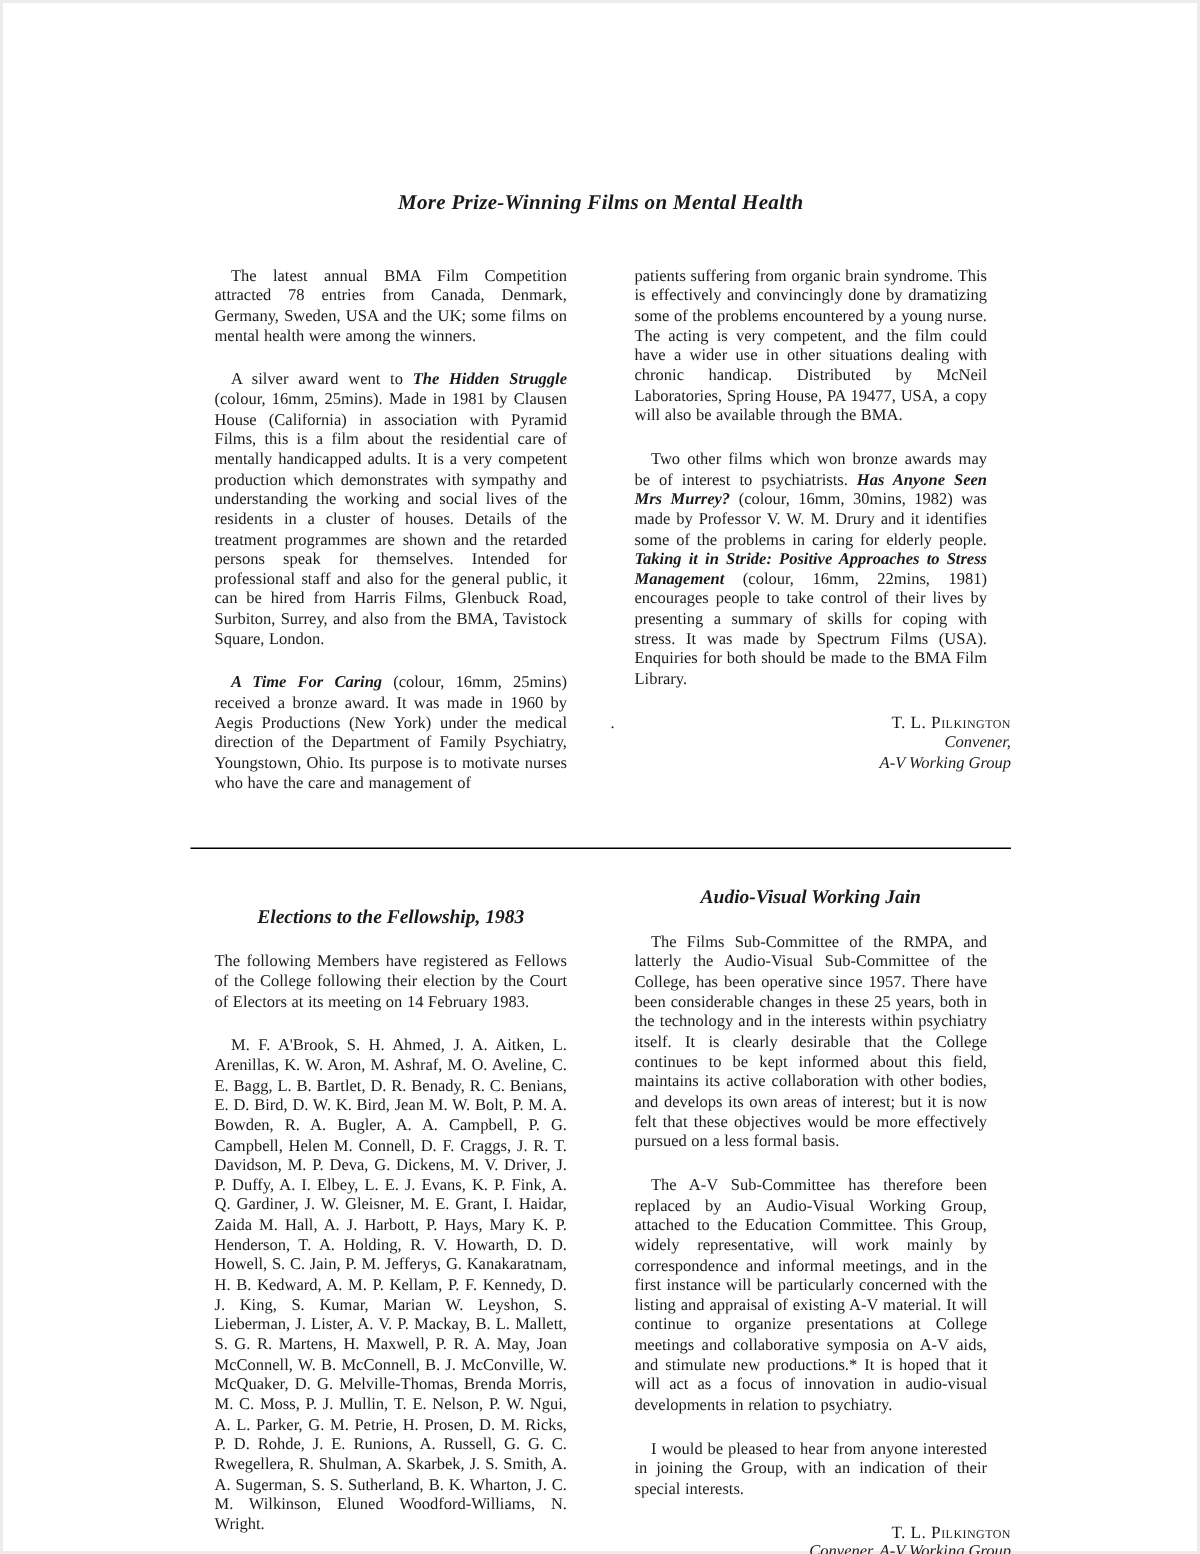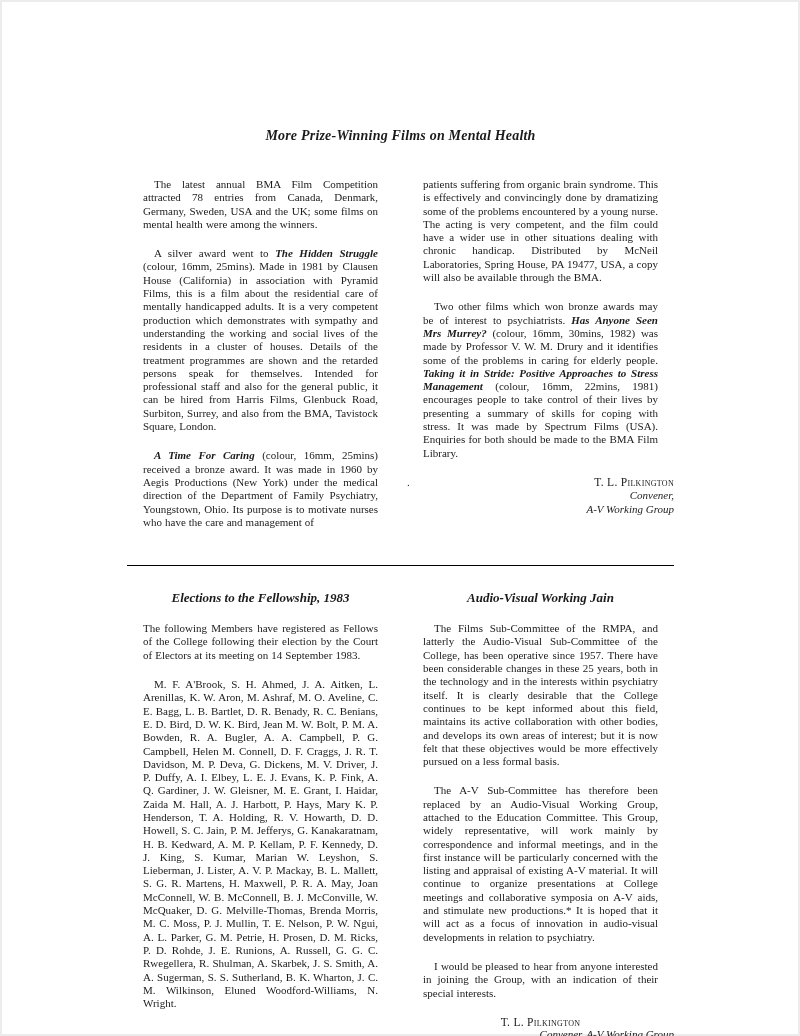--- a/index.html
+++ b/index.html
@@ -54,41 +54,41 @@
     justify-content: space-between;
     align-items: baseline;
     font-size: 11px;
     line-height: 13.3px;
   }
   .sig-dot { font-size: 11px; }
   .sig-name {
     font-variant: small-caps;
     font-size: 11.5px;
     letter-spacing: 0.3px;
-    text-align: center;
+    text-align: right;
   }
   .sig-role {
     font-style: italic;
     font-size: 11px;
     line-height: 13.3px;
     text-align: right;
   }
   .divider {
     border: none;
     border-top: 1.6px solid #000;
     margin: 20px 0 24px 0;
   }
   .sec-title {
     font-size: 13px;
     font-weight: bold;
     font-style: italic;
     text-align: center;
     margin: 0 0 12px 0;
   }
-  .left-title { }
+  .left-title { margin-top: 13px; }
   .sig-block2 { margin-top: 3px; }
   .footnote {
     font-size: 9.5px;
     line-height: 11.5px;
     text-align: justify;
     margin: 8px 0 0 0;
   }
   .page-number {
     text-align: center;
     font-size: 17px;
@@ -121,21 +121,21 @@
           <div class="sig-role">A-V Working Group</div>
         </div>
       </div>
     </div>
 
     <hr class="divider">
 
     <div class="cols">
       <div class="col">
         <h2 class="sec-title left-title">Elections to the Fellowship, 1983</h2>
-        <p class="para">The following Members have registered as Fellows of the College following their election by the Court of Electors at its meeting on 14 September 1983.</p>
+        <p class="para">The following Members have registered as Fellows of the College following their election by the Court of Electors at its meeting on 14 February 1983.</p>
         <p class="para indent">M. F. A'Brook, S. H. Ahmed, J. A. Aitken, L. Arenillas, K. W. Aron, M. Ashraf, M. O. Aveline, C. E. Bagg, L. B. Bartlet, D. R. Benady, R. C. Benians, E. D. Bird, D. W. K. Bird, Jean M. W. Bolt, P. M. A. Bowden, R. A. Bugler, A. A. Campbell, P. G. Campbell, Helen M. Connell, D. F. Craggs, J. R. T. Davidson, M. P. Deva, G. Dickens, M. V. Driver, J. P. Duffy, A. I. Elbey, L. E. J. Evans, K. P. Fink, A. Q. Gardiner, J. W. Gleisner, M. E. Grant, I. Haidar, Zaida M. Hall, A. J. Harbott, P. Hays, Mary K. P. Henderson, T. A. Holding, R. V. Howarth, D. D. Howell, S. C. Jain, P. M. Jefferys, G. Kanakaratnam, H. B. Kedward, A. M. P. Kellam, P. F. Kennedy, D. J. King, S. Kumar, Marian W. Leyshon, S. Lieberman, J. Lister, A. V. P. Mackay, B. L. Mallett, S. G. R. Martens, H. Maxwell, P. R. A. May, Joan McConnell, W. B. McConnell, B. J. McConville, W. McQuaker, D. G. Melville-Thomas, Brenda Morris, M. C. Moss, P. J. Mullin, T. E. Nelson, P. W. Ngui, A. L. Parker, G. M. Petrie, H. Prosen, D. M. Ricks, P. D. Rohde, J. E. Runions, A. Russell, G. G. C. Rwegellera, R. Shulman, A. Skarbek, J. S. Smith, A. A. Sugerman, S. S. Sutherland, B. K. Wharton, J. C. M. Wilkinson, Eluned Woodford-Williams, N. Wright.</p>
       </div>
       <div class="col">
         <h2 class="sec-title">Audio-Visual Working Jain</h2>
         <p class="para indent">The Films Sub-Committee of the RMPA, and latterly the Audio-Visual Sub-Committee of the College, has been operative since 1957. There have been considerable changes in these 25 years, both in the technology and in the interests within psychiatry itself. It is clearly desirable that the College continues to be kept informed about this field, maintains its active collaboration with other bodies, and develops its own areas of interest; but it is now felt that these objectives would be more effectively pursued on a less formal basis.</p>
         <p class="para indent">The A-V Sub-Committee has therefore been replaced by an Audio-Visual Working Group, attached to the Education Committee. This Group, widely representative, will work mainly by correspondence and informal meetings, and in the first instance will be particularly concerned with the listing and appraisal of existing A-V material. It will continue to organize presentations at College meetings and collaborative symposia on A-V aids, and stimulate new productions.* It is hoped that it will act as a focus of innovation in audio-visual developments in relation to psychiatry.</p>
         <p class="para indent">I would be pleased to hear from anyone interested in joining the Group, with an indication of their special interests.</p>
         <div class="sig-block2">
           <div class="sig-name">T. L. Pilkington</div>
           <div class="sig-role">Convener, A-V Working Group</div>

